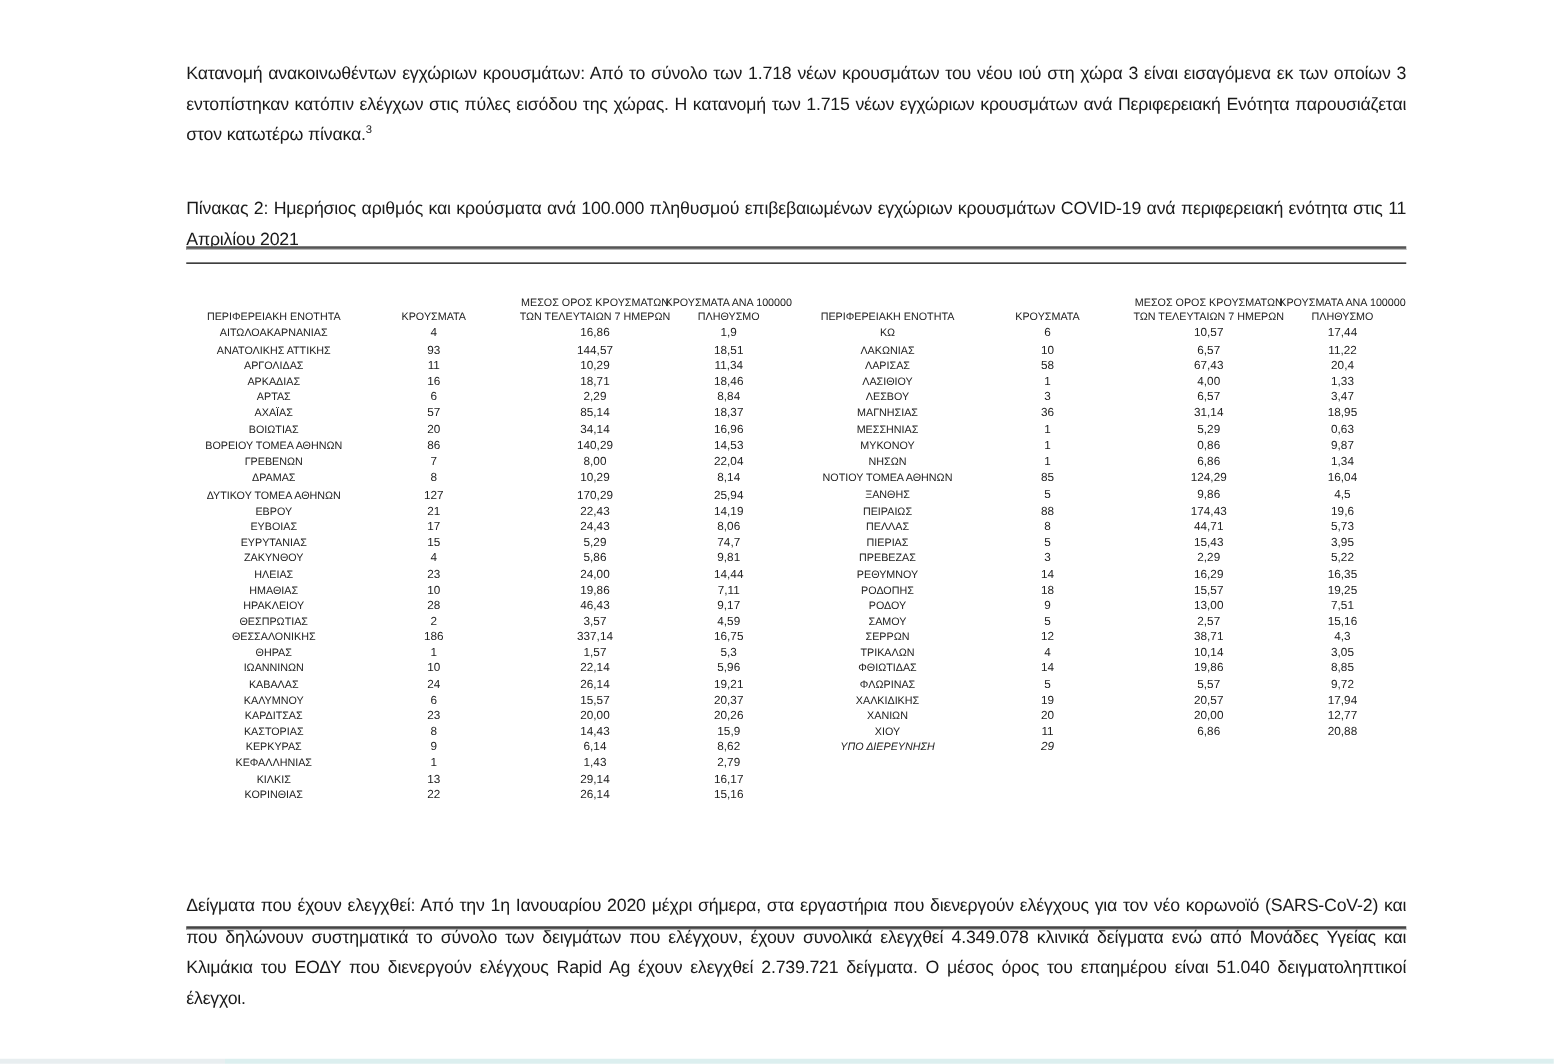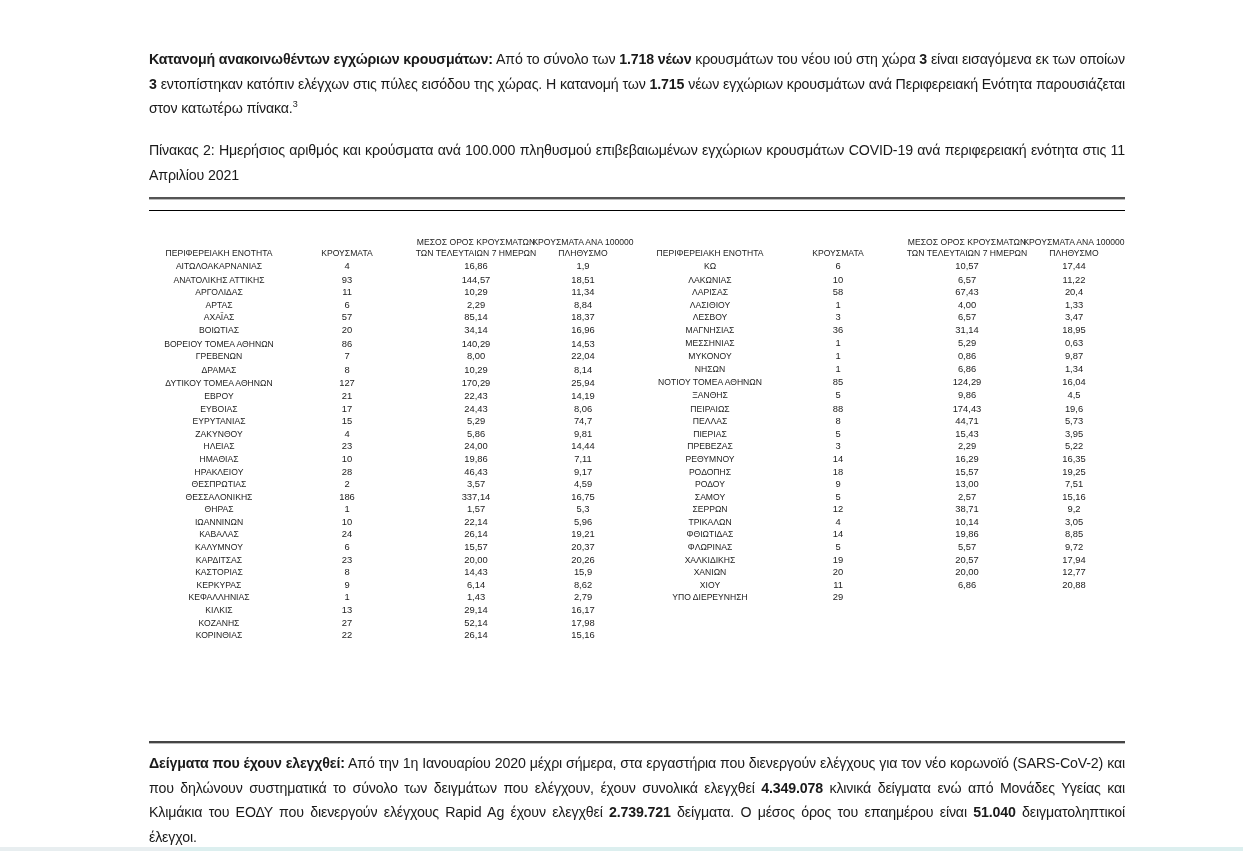--- a/index.html
+++ b/index.html
@@ -1,35 +1,35 @@
 <!DOCTYPE html>
 <html><head>
 <meta charset="utf-8">
 <style>
   html, body { margin:0; padding:0; background:#ffffff; }
   body { width:1243px; height:851px; position:relative; overflow:hidden;
          font-family:"Liberation Sans", "DejaVu Sans", sans-serif; color:#1a1a1a; }
   .para { position:absolute; left:149px; width:976px; font-size:14.2px; line-height:24.5px;
           text-align:justify; letter-spacing:-0.15px; }
-  .para b { font-weight:bold; }
+  .para b { font-weight:normal; }
   .para sup { font-size:9px; vertical-align:super; line-height:0; }
   #p1 { top:47px; }
-  #caption { top:138px; }
-  #p2 { top:751px; }
+  #caption { top:155px; }
+  #p2 { top:713px; }
   .rule { position:absolute; left:149px; width:976px; }
   #rule-top { top:197px; height:2px; background:#555; border-bottom:1px solid #bbb; }
   #rule-head { top:210px; height:1px; background:#000; }
   #rule-bottom { top:741px; height:2px; background:#444; border-bottom:1px solid #bbb; }
   .tbl { position:absolute; top:222px; font-size:8.6px; color:#222; }
   .tbl .hdr { position:relative; height:38px; }
   .tbl .hdr div { position:absolute; bottom:2px; text-align:center; line-height:10.5px; }
   .tbl .row { position:relative; height:12.6px; line-height:12.6px; }
   .tbl .row.gap { margin-top:1px; }
   .tbl .row span { position:absolute; text-align:center; white-space:nowrap; }
-  .tbl .row.italic span { }
+  .tbl .row.italic span { font-style:italic; }
   #tbl-left { left:149px; width:490px; }
   #tbl-right { left:640px; width:486px; }
   .c1 { left:0; width:140px; }
   .c2 { left:148px; width:100px; }
   .c3 { left:262px; width:130px; }
   .c4 { left:378px; width:112px; }
   .num { font-size:9.4px; }
   #bottom-strip { position:absolute; left:0; top:847px; width:1243px; height:4px;
                   background:linear-gradient(90deg,#e8eef0 0 180px,#dcefef 180px 100%); }
 </style>
@@ -63,20 +63,26 @@
         <span class="c3 num">144,57</span>
         <span class="c4 num">18,51</span>
       </div>
       <div class="row">
         <span class="c1">ΑΡΓΟΛΙΔΑΣ</span>
         <span class="c2 num">11</span>
         <span class="c3 num">10,29</span>
         <span class="c4 num">11,34</span>
       </div>
       <div class="row">
+        <span class="c1">ΑΡΚΑΔΙΑΣ</span>
+        <span class="c2 num">16</span>
+        <span class="c3 num">18,71</span>
+        <span class="c4 num">18,46</span>
+      </div>
+      <div class="row">
         <span class="c1">ΑΡΤΑΣ</span>
         <span class="c2 num">6</span>
         <span class="c3 num">2,29</span>
         <span class="c4 num">8,84</span>
       </div>
       <div class="row">
         <span class="c1">ΑΧΑΪΑΣ</span>
         <span class="c2 num">57</span>
         <span class="c3 num">85,14</span>
         <span class="c4 num">18,37</span>
@@ -211,26 +217,20 @@
         <span class="c1">ΚΕΦΑΛΛΗΝΙΑΣ</span>
         <span class="c2 num">1</span>
         <span class="c3 num">1,43</span>
         <span class="c4 num">2,79</span>
       </div>
       <div class="row">
         <span class="c1">ΚΙΛΚΙΣ</span>
         <span class="c2 num">13</span>
         <span class="c3 num">29,14</span>
         <span class="c4 num">16,17</span>
-      </div>
-      <div class="row">
-        <span class="c1">ΚΟΖΑΝΗΣ</span>
-        <span class="c2 num">27</span>
-        <span class="c3 num">52,14</span>
-        <span class="c4 num">17,98</span>
       </div>
       <div class="row">
         <span class="c1">ΚΟΡΙΝΘΙΑΣ</span>
         <span class="c2 num">22</span>
         <span class="c3 num">26,14</span>
         <span class="c4 num">15,16</span>
       </div>
     </div>
 </div>
 
@@ -353,21 +353,21 @@
       <div class="row">
         <span class="c1">ΣΑΜΟΥ</span>
         <span class="c2 num">5</span>
         <span class="c3 num">2,57</span>
         <span class="c4 num">15,16</span>
       </div>
       <div class="row">
         <span class="c1">ΣΕΡΡΩΝ</span>
         <span class="c2 num">12</span>
         <span class="c3 num">38,71</span>
-        <span class="c4 num">9,2</span>
+        <span class="c4 num">4,3</span>
       </div>
       <div class="row">
         <span class="c1">ΤΡΙΚΑΛΩΝ</span>
         <span class="c2 num">4</span>
         <span class="c3 num">10,14</span>
         <span class="c4 num">3,05</span>
       </div>
       <div class="row">
         <span class="c1">ΦΘΙΩΤΙΔΑΣ</span>
         <span class="c2 num">14</span>

